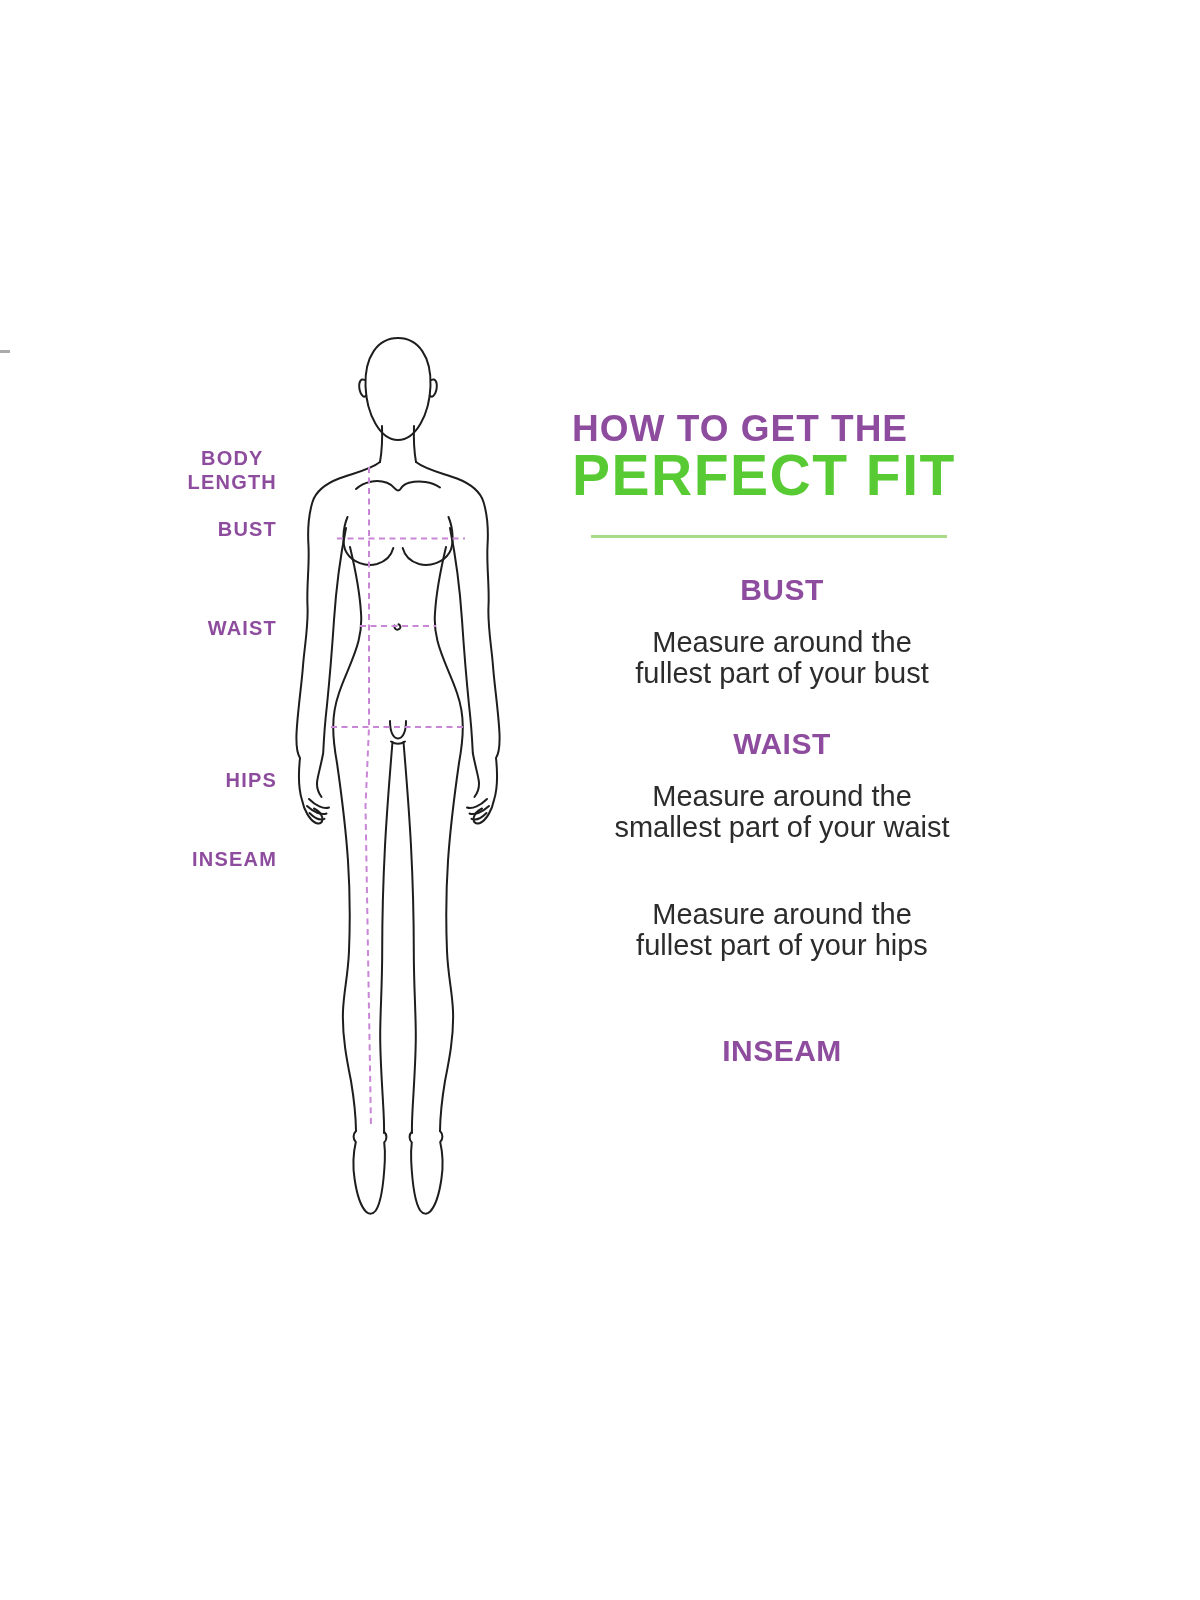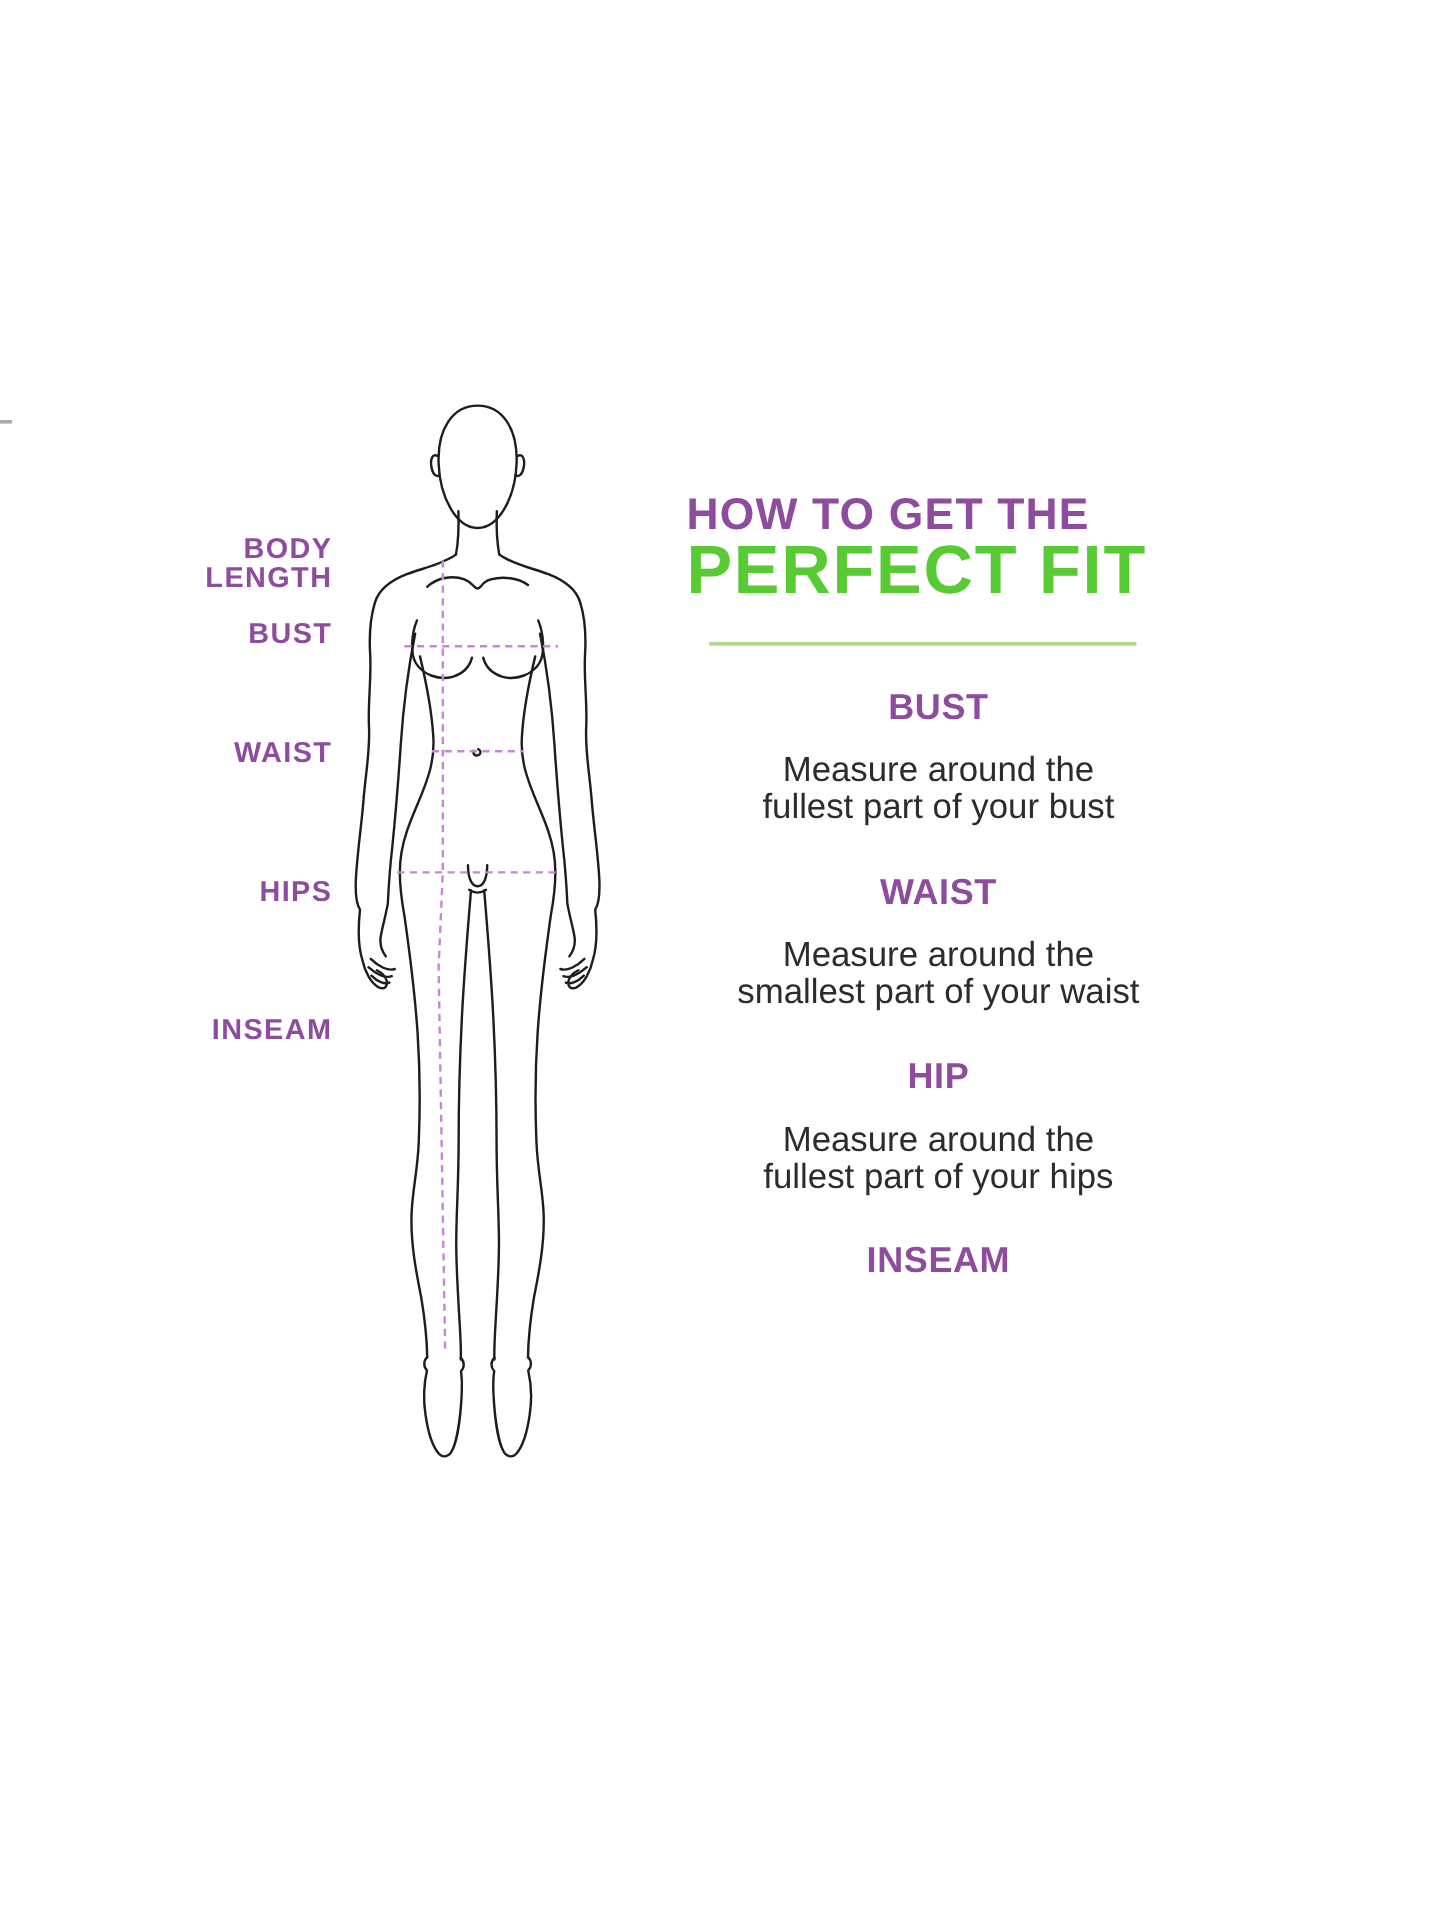--- a/index.html
+++ b/index.html
@@ -26,33 +26,33 @@
     position: absolute;
     left: 0; top: 0;
     width: 1200px; height: 1600px;
   }
   .croquis-svg .ln { fill: none; stroke: var(--outline); stroke-width: 2; stroke-linecap: round; stroke-linejoin: round; }
   .croquis-svg .dash { fill: none; stroke: var(--dash-purple); stroke-width: 2; stroke-dasharray: 6 4.5; stroke-linecap: butt; }
   
   .measure-label {
     position: absolute;
     right: 923px;
-    text-align: right;
+    text-align: center;
     color: var(--purple);
     font-weight: bold;
-    font-size: 24px;
+    font-size: 20px;
     line-height: 24px;
     letter-spacing: 1.2px;
     white-space: pre-line;
     margin-left: 43px;
   }
   #label-body-length { top: 446px; }
   #label-bust   { top: 517px; }
   #label-waist  { top: 616px; }
-  #label-hips   { top: 732px; }
+  #label-hips   { top: 768px; }
   #label-inseam { top: 847px; }
   
   .title-block {
     position: absolute;
     left: 572px; top: 408px;
     width: 420px;
     text-align: left;
     font-weight: bold;
   }
   .title-line1 {
@@ -185,21 +185,20 @@
 fullest part of your bust</p>
   </div>
 
   <div class="section" id="section-waist">
     <h3>WAIST</h3>
     <p>Measure around the
 smallest part of your waist</p>
   </div>
 
   <div class="section" id="section-hip">
-    <h3>HIP</h3>
     <p>Measure around the
 fullest part of your hips</p>
   </div>
 
   <div class="section" id="section-inseam">
     <h3>INSEAM</h3>
   </div>
 
 </div>
 

